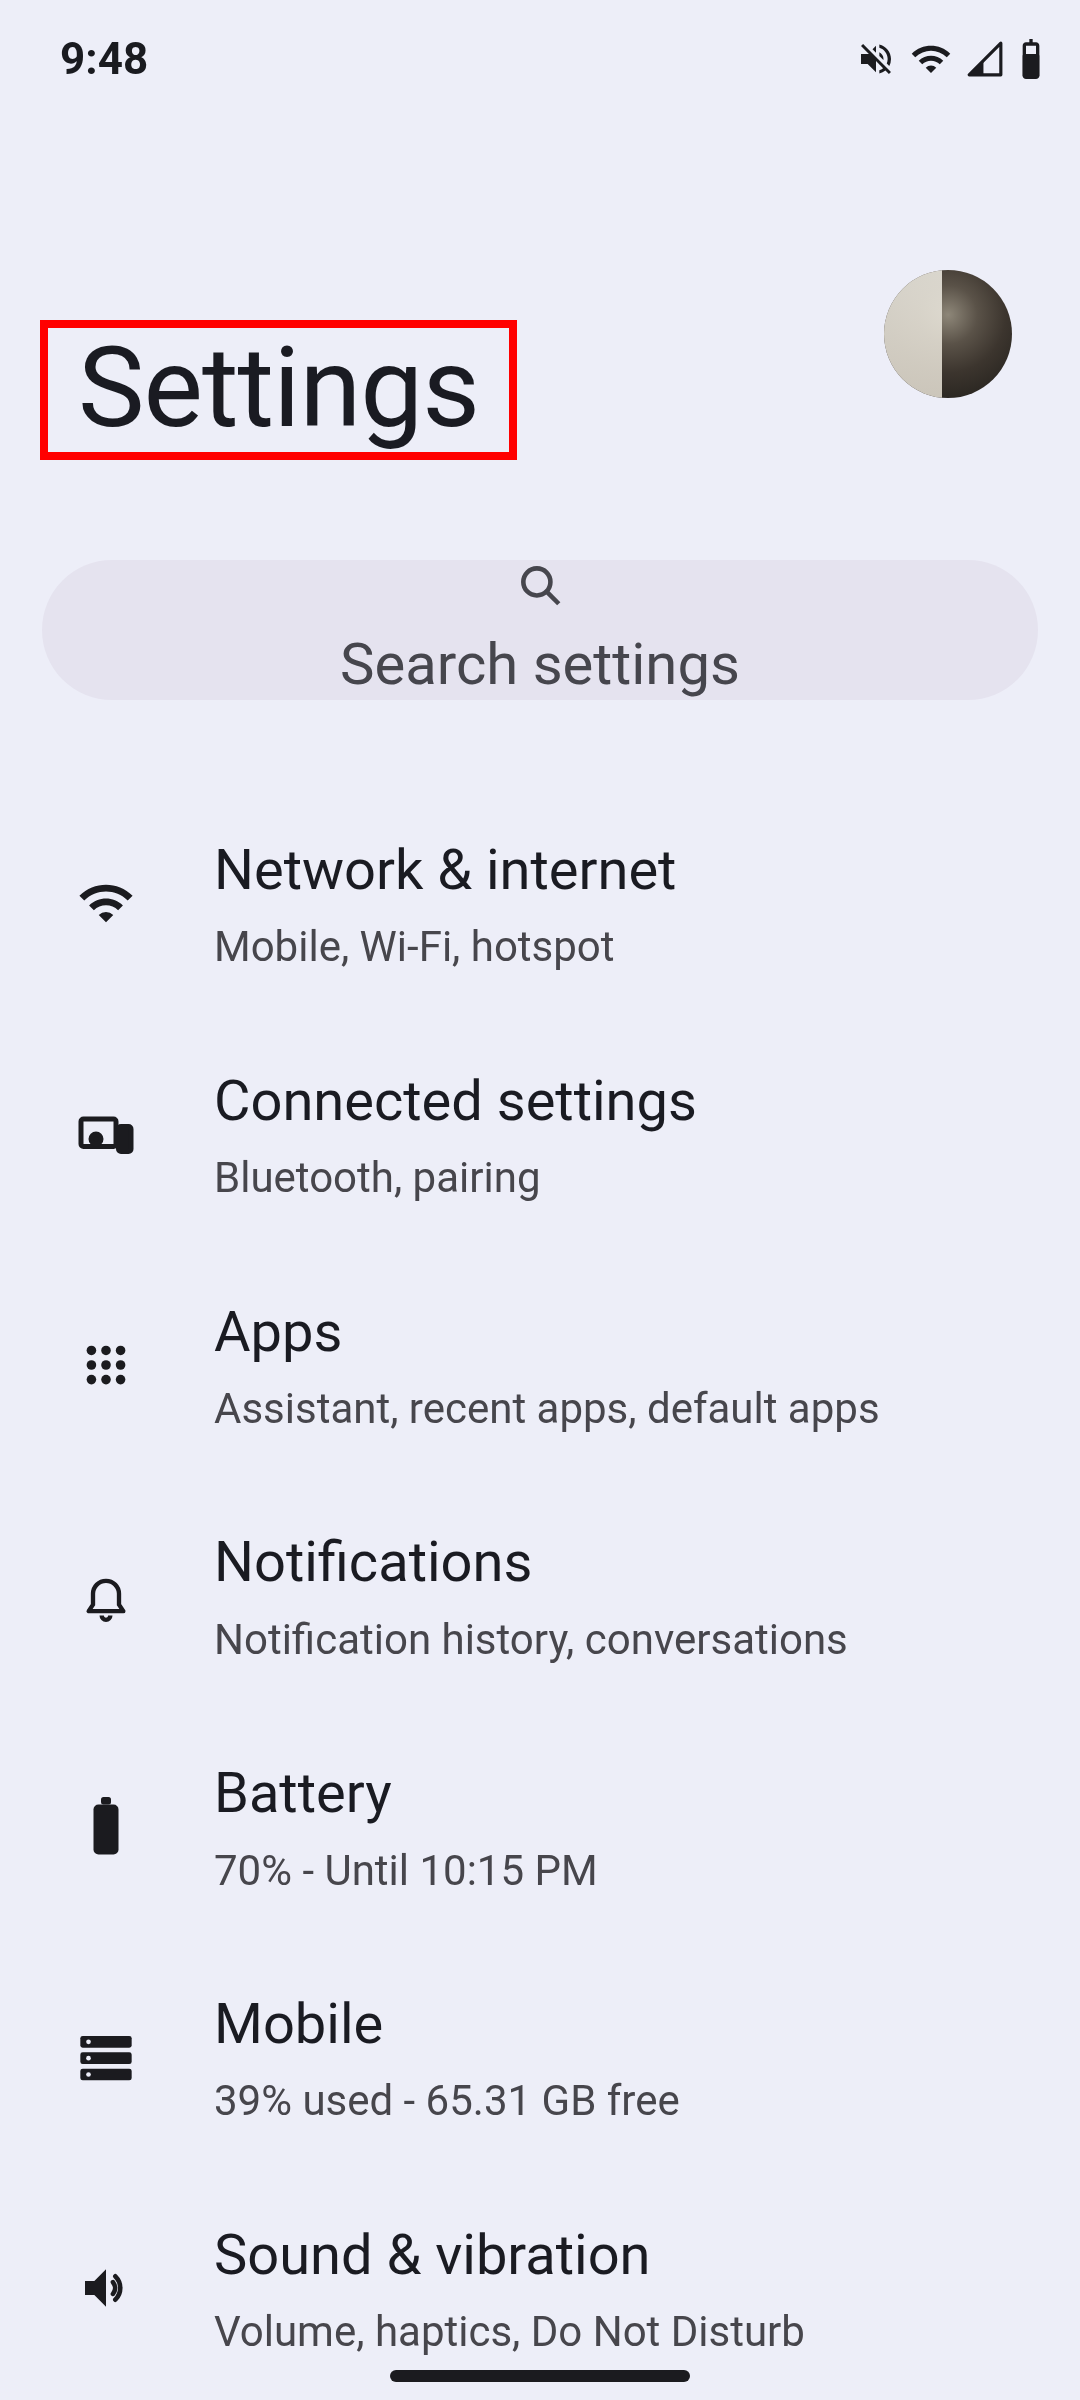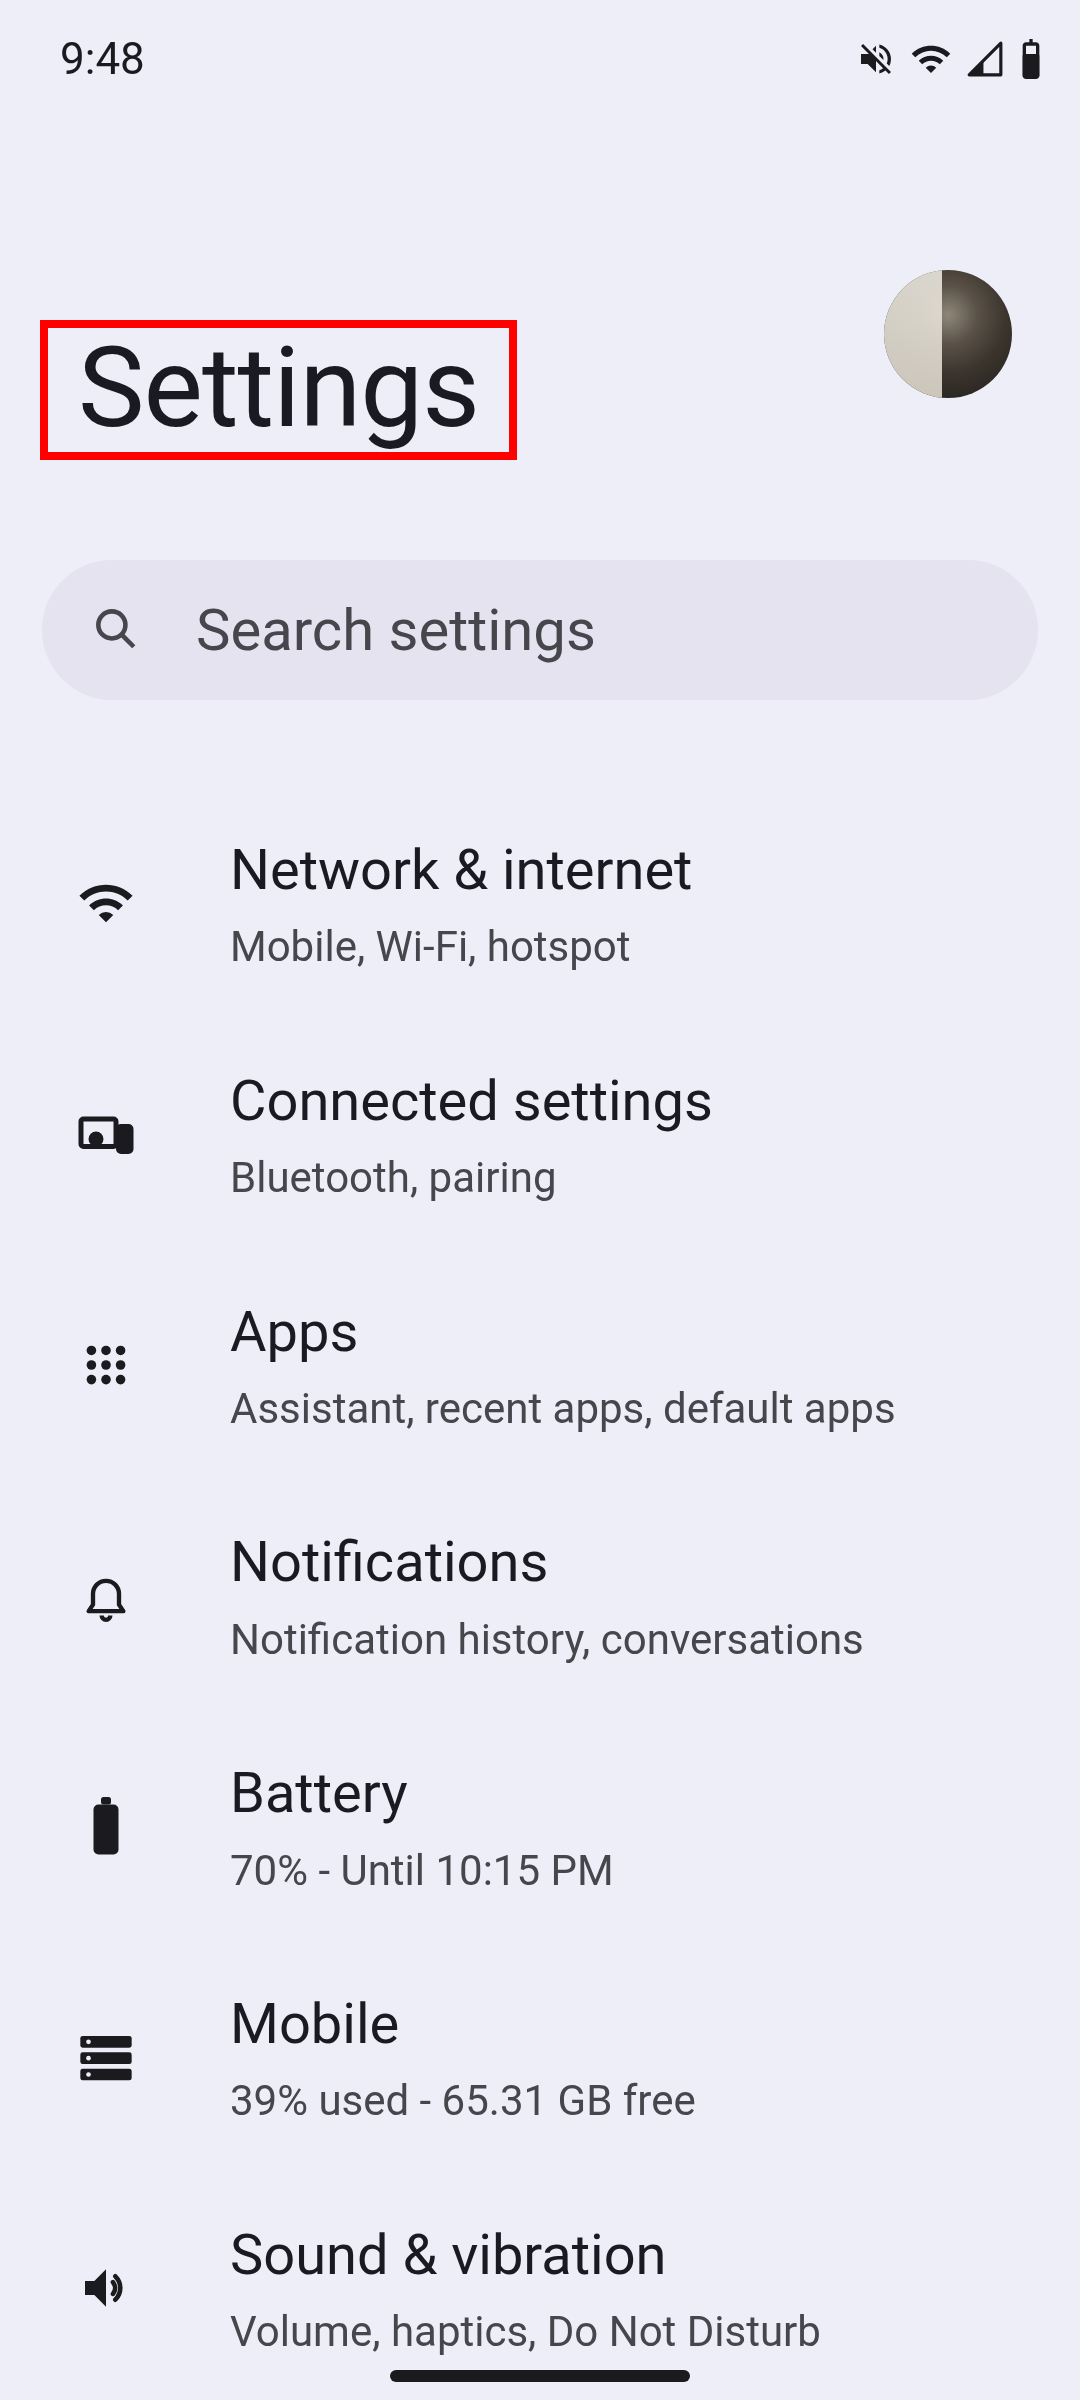--- a/index.html
+++ b/index.html
@@ -14,21 +14,21 @@
     
     .status-bar {
       display: flex;
       justify-content: space-between;
       align-items: center;
       padding: 28px 36px 0 60px;
       height: 90px;
     }
     .status-time {
       font-size: 44px;
-      font-weight: 400;
+      font-weight: 700;
       color: #1a1b20;
     }
     .status-icons {
       display: flex;
       align-items: center;
       gap: 14px;
     }
     .status-icons svg { display: block; }
 
     
@@ -72,36 +72,37 @@
 
     
     .search-bar {
       margin: 100px 42px 0 42px;
       height: 140px;
       background: #e5e3ef;
       border-radius: 70px;
       display: flex;
       align-items: center;
       padding: 0 48px;
-      gap: 56px;
+      gap: 16px;
+      flex-direction: column;
     }
     .search-bar .icon { flex: 0 0 auto; }
     .search-placeholder {
       font-size: 58px;
       color: #46464d;
       font-weight: 400;
     }
 
     
     .settings-list { margin-top: 90px; }
     .row {
       display: flex;
       align-items: center;
       padding: 48px 44px 48px 58px;
-      gap: 76px;
+      gap: 60px;
       min-height: 230px;
     }
     .row .icon-slot {
       width: 96px;
       display: flex;
       align-items: center;
       justify-content: center;
       flex: 0 0 96px;
     }
     .row .texts { flex: 1; }

